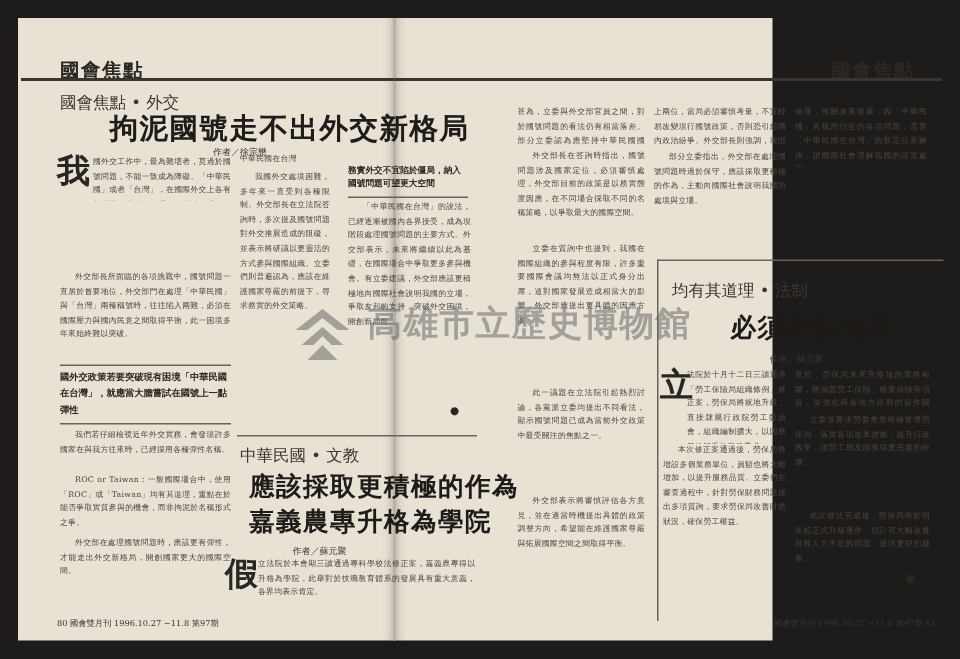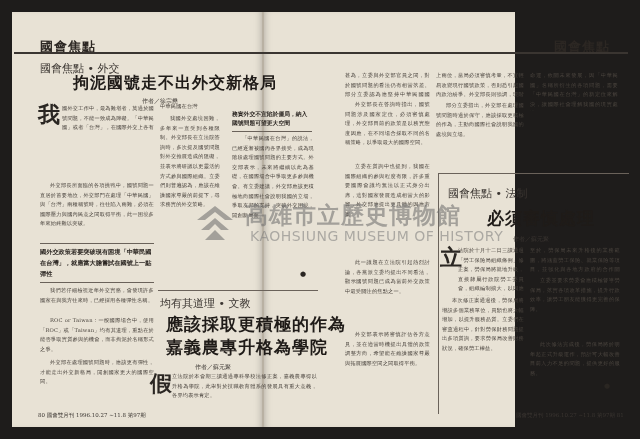--- a/index.html
+++ b/index.html
@@ -30,21 +30,21 @@
 <body>
 
 <div class="pg l"></div>
 <div class="pg r"></div>
 <div class="gutter"></div>
 
 <div class="section-tag" style="left:40px;top:38px;">國會焦點</div>
 <div class="rule" style="left:14px;top:52px;width:249px;"></div>
 
 <div class="kicker" style="left:40px;top:61px;text-align:center;">國會焦點 • 外交</div>
-<div class="headline" style="left:73px;top:73px;font-size:16px;">拘泥國號走不出外交新格局</div>
+<div class="headline" style="left:73px;top:73px;font-size:19px;">拘泥國號走不出外交新格局</div>
 <div class="byline" style="left:142px;top:97px;">作者／徐宗懋</div>
 
 <div class="dropcap" style="left:38px;top:103px;">我</div>
 <div class="col" style="left:62px;top:104px;width:92px;height:30px;">國外交工作中，最為難堪者，莫過於國號問題，不能一致成為障礙。「中華民國」或者「台灣」，在國際外交上各有其爭議，導致許多場合無法以正式名稱出席，對外交官員而言實屬困擾之事。</div>
 <div class="col" style="left:40px;top:133px;width:114px;height:48px;"></div>
 <div class="col" style="left:40px;top:181px;width:114px;height:58px;">
     <p>外交部長所面臨的各項挑戰中，國號問題一直居於首要地位，外交部門在處理「中華民國」與「台灣」兩種稱號時，往往陷入兩難，必須在國際壓力與國內民意之間取得平衡，此一困境多年來始終難以突破。</p>
   </div>
 <div class="hr" style="left:40px;top:243px;width:114px;"></div>
 <div class="pull" style="left:40px;top:246px;width:114px;">國外交政策若要突破現有困境「中華民國在台灣」，就應當大膽嘗試在國號上一點彈性</div>
@@ -65,21 +65,21 @@
   </div>
 
 <div class="pull" style="left:232px;top:110px;width:80px;font-size:5.8px;line-height:9px;">務實外交不宜陷於僵局，納入國號問題可望更大空間</div>
 <div class="hr" style="left:232px;top:131px;width:80px;"></div>
 <div class="col" style="left:232px;top:134px;width:82px;height:126px;">
     <p>「中華民國在台灣」的說法，已經逐漸被國內各界接受，成為現階段處理國號問題的主要方式。外交部表示，未來將繼續以此為基礎，在國際場合中爭取更多參與機會。有立委建議，外交部應該更積極地向國際社會說明我國的立場，爭取友邦的支持，突破外交困境，開創新局面。</p>
   </div>
 <div class="endmark" style="left:300px;top:270px;">●</div>
 
 <div class="hr" style="left:158px;top:290px;width:160px;"></div>
-<div class="kicker" style="left:160px;top:296px;">均有其道理 • 文教</div>
+<div class="kicker" style="left:160px;top:296px;">中華民國 • 文教</div>
 <div class="headline" style="left:166px;top:313px;font-size:17px;">應該採取更積極的作為</div>
 <div class="headline" style="left:166px;top:336px;font-size:17px;">嘉義農專升格為學院</div>
 <div class="byline" style="left:195px;top:363px;">作者／蘇元聚</div>
 <div class="dropcap" style="left:150px;top:372px;">假</div>
 <div class="col" style="left:172px;top:372px;width:145px;height:30px;">立法院於本會期三讀通過專科學校法修正案，嘉義農專得以升格為學院，此舉對於技職教育體系的發展具有重大意義，各界均表示肯定。</div>
 
 <div class="footer" style="left:38px;top:412px;">80 國會雙月刊 1996.10.27 ~11.8 第97期</div>
 
 <div class="section-tag" style="left:554px;top:38px;">國會焦點</div>
 <div class="rule" style="left:263px;top:52px;width:365px;"></div>
@@ -99,21 +99,21 @@
   </div>
 
 <div class="col" style="left:436px;top:71px;width:88px;height:30px;">上兩位，當局必須審慎考量，不宜輕易改變現行國號政策，否則恐引起國內政治紛爭。外交部長則強調，現階段外交工作的重點在於鞏固邦交國關係，並積極拓展與無邦交國家的實質關係。</div>
 <div class="col" style="left:436px;top:101px;width:88px;height:60px;">
     <p>部分立委指出，外交部在處理國號問題時過於保守，應該採取更積極的作為，主動向國際社會說明我國的處境與立場。</p>
   </div>
 
 <div class="col" style="left:530px;top:71px;width:88px;height:40px;">命運，攸關未來發展，因「中華民國」名稱所衍生的各項問題，需要「中華民國在台灣」的新定位來解決，讓國際社會理解我國的現實處境。</div>
 
 <div class="box" style="left:438px;top:173px;width:190px;height:240px;border-right:none;border-bottom:none;"></div>
-<div class="kicker" style="left:448px;top:186px;">國會焦點 • 法制</div>
+<div class="kicker" style="left:448px;top:186px;">均有其道理 • 法制</div>
 <div class="headline" style="left:487px;top:207px;font-size:17px;">必須審慎處理</div>
 <div class="byline" style="left:513px;top:235px;">作者／蘇元聚</div>
 <div class="dropcap" style="left:440px;top:246px;">立</div>
 <div class="col" style="left:458px;top:246px;width:66px;height:50px;">法院於十月十二日三讀通過「勞工保險局組織條例」修正案，勞保局將就地升級，直接隸屬行政院勞工委員會，組織編制擴大，以因應日益繁重的業務需求。</div>
 <div class="col" style="left:442px;top:296px;width:82px;height:106px;">
     <p>本次修正案通過後，勞保局將增設多個業務單位，員額也將大幅增加，以提升服務品質。立委們在審查過程中，針對勞保財務問題提出多項質詢，要求勞保局改善財務狀況，確保勞工權益。</p>
   </div>
 <div class="col" style="left:530px;top:246px;width:90px;height:30px;">至於，勞保局未來升格後的業務範圍，將涵蓋勞工保險、就業保險等項目，並強化與各地方政府的合作關係。</div>
 <div class="col" style="left:530px;top:276px;width:90px;height:60px;">
     <p>立委並要求勞委會應積極督導勞保局，落實各項改革措施，提升行政效率，讓勞工朋友能獲得更完善的保障。</p>
@@ -125,14 +125,13 @@
 
 <div class="footer" style="left:516px;top:412px;">國會雙月刊 1996.10.27 ~11.8 第97期 81</div>
 
 <div class="wm">
   <svg class="wm-logo" viewBox="0 0 40 40">
     <polygon points="20,2 38,16 30,16 20,8 10,16 2,16" fill="#6b6b6b"></polygon>
     <polygon points="20,14 34,26 26,26 20,20 14,26 6,26" fill="#6b6b6b"></polygon>
     <polygon points="20,26 30,36 10,36" fill="#6b6b6b"></polygon>
   </svg>
   <div class="wm-cn">高雄市立歷史博物館</div>
-  <div class="wm-en">KAOHSIUNG MUSEUM OF HISTORY</div>
 </div>
 
 </body></html>

